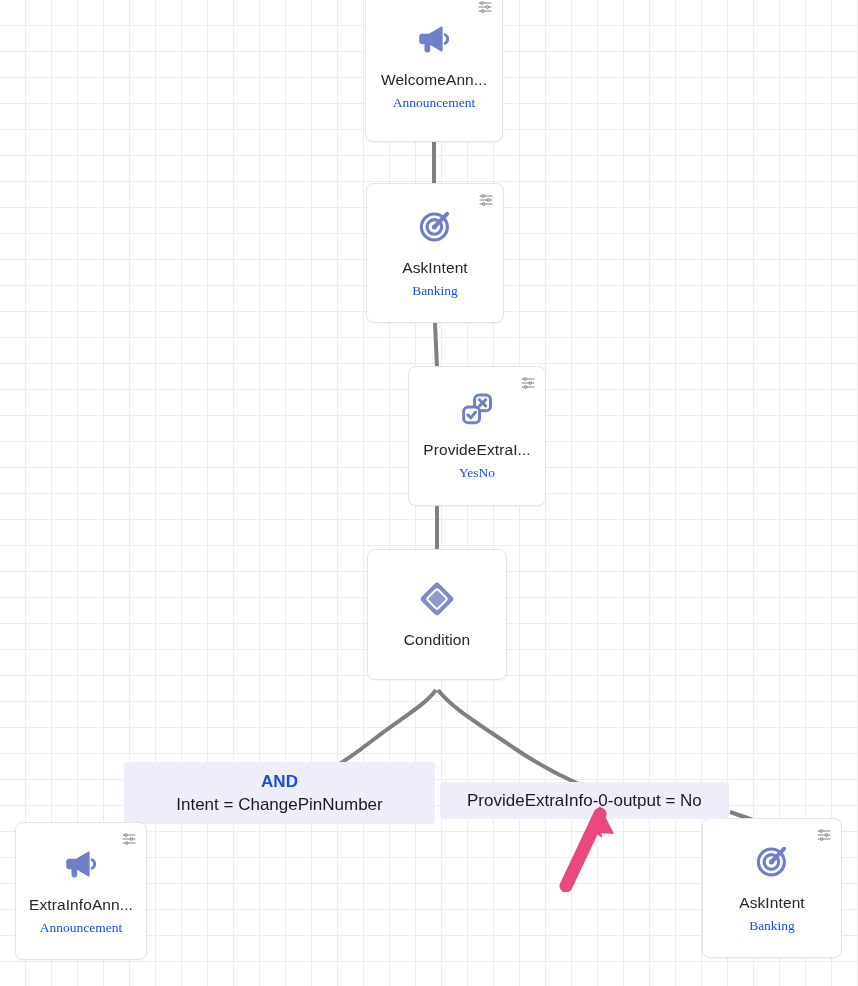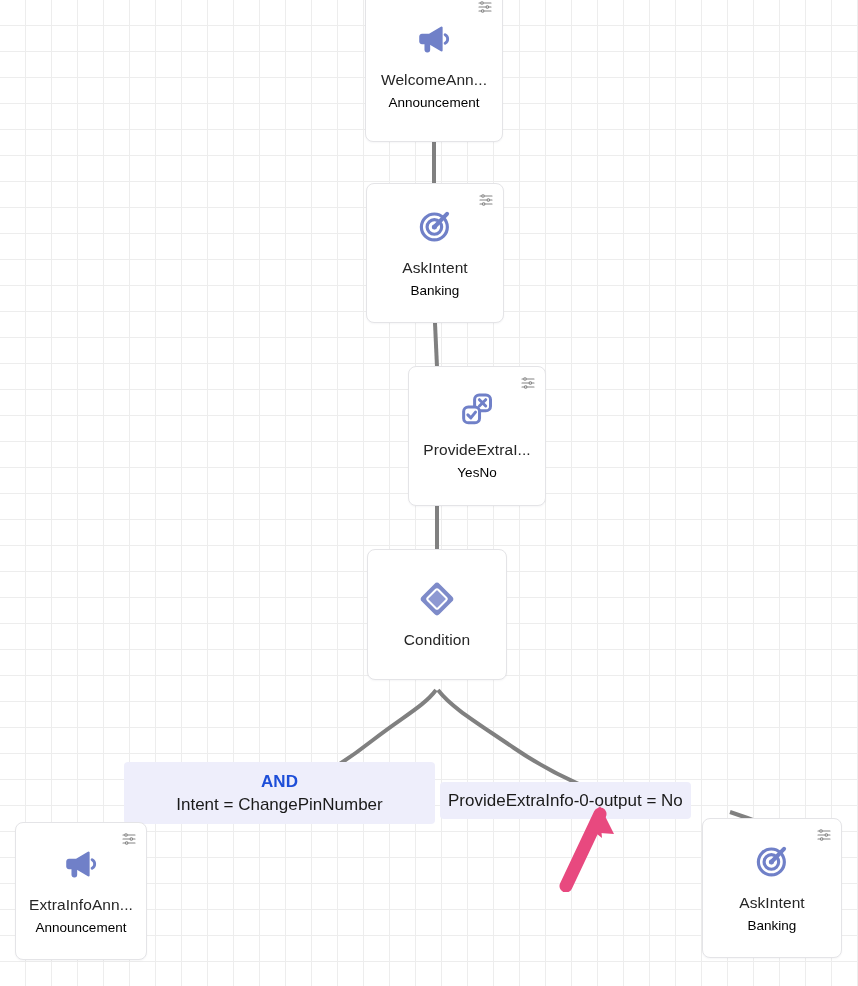--- a/index.html
+++ b/index.html
@@ -56,25 +56,26 @@
   .node .ntitle {
     font-size: 15.5px;
     color: #262626;
     line-height: 1.2;
     text-align: right;
     letter-spacing: 0.1px;
     white-space: nowrap;
   }
   .node .nsub {
     font-size: 13.5px;
-    color: #000000;
+    color: #1d4ed8;
     line-height: 1.2;
     margin-top: 5px;
     text-align: center;
     white-space: nowrap;
+    font-family: Liberation Serif, serif;
   }
   .edge-label {
     position: absolute;
     background: #eeeefb;
     color: #1a1a1a;
     font-size: 17px;
     line-height: 23px;
     text-align: center;
     border-radius: 4px;
     padding: 8px 12px;
@@ -92,21 +93,21 @@
   #label-yes {
     left: 124px;
     top: 762px;
     width: 311px;
     z-index: 3;
   }
   #label-no {
     left: 440px;
     top: 782px;
     z-index: 5;
-    padding: 7px 8px;
+    padding: 7px 27px;
   }
   #node-welcome   { left: 365px; top: -10px;  width: 138px; height: 152px; }
   #node-askintent { left: 366px; top: 183px;  width: 138px; height: 140px; }
   #node-provide   { left: 369px; top: 366px;  width: 138px; height: 140px; margin-left: 39px; }
   #node-condition { left: 367px; top: 549px;  width: 140px; height: 131px; }
   #node-extrainfo { left: 15px;  top: 822px;  width: 132px; height: 138px; }
   #node-askintent2{ left: 702px; top: 818px;  width: 140px; height: 140px; }
 
   #node-condition .nicon { margin-bottom: 12px; }
 

